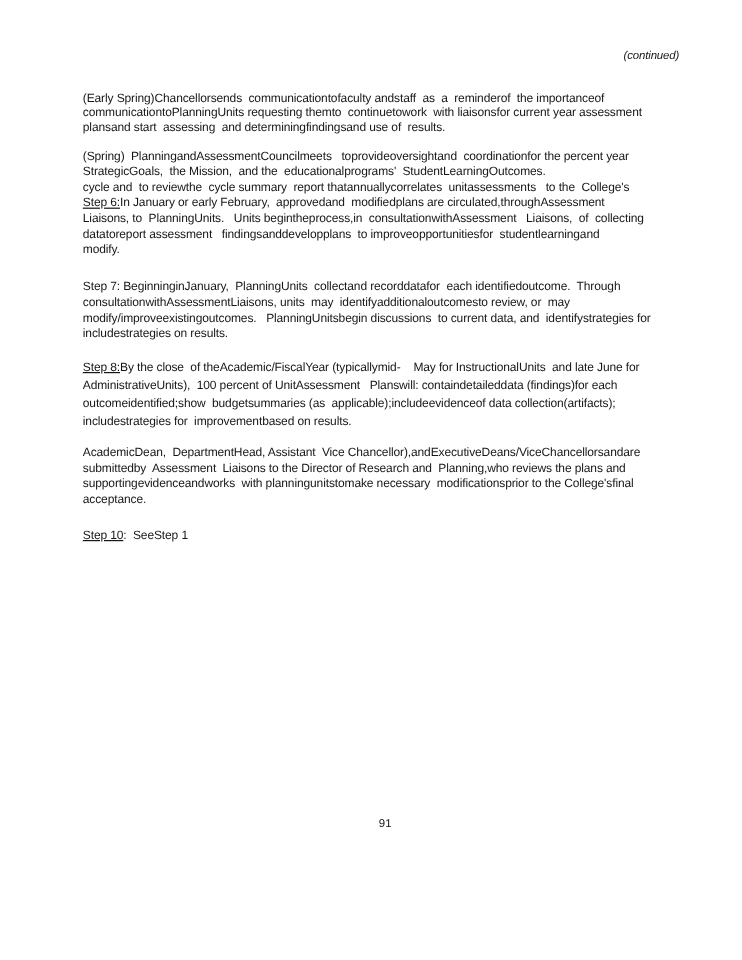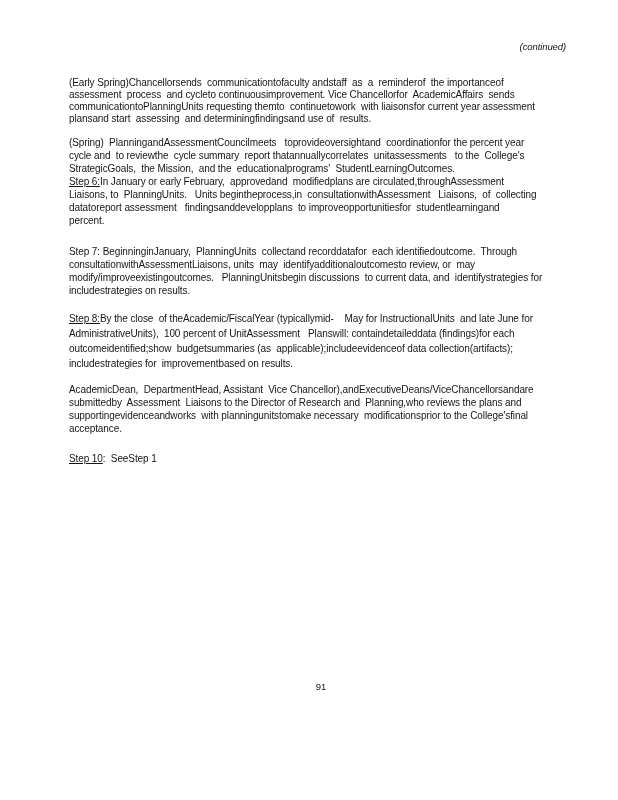--- a/index.html
+++ b/index.html
@@ -48,32 +48,31 @@
 </style>
 </head>
 <body>
 
 <div class="page">
   <div class="continued">(continued)</div>
 
   <div class="body-text">
       <div class="para">
         <div class="ln">(Early Spring)Chancellorsends  communicationtofaculty andstaff  as  a  reminderof  the importanceof</div>
-        <div class="ln">assessment  process  and cycleto continuousimprovement. Vice Chancellorfor  AcademicAffairs  sends</div>
         <div class="ln">communicationtoPlanningUnits requesting themto  continuetowork  with liaisonsfor current year assessment</div>
         <div class="ln">plansand start  assessing  and determiningfindingsand use of  results.</div>
       </div>
       <div class="para">
         <div class="ln">(Spring)  PlanningandAssessmentCouncilmeets   toprovideoversightand  coordinationfor the percent year</div>
+        <div class="ln">StrategicGoals,  the Mission,  and the  educationalprograms'  StudentLearningOutcomes.</div>
         <div class="ln">cycle and  to reviewthe  cycle summary  report thatannuallycorrelates  unitassessments   to the  College's</div>
-        <div class="ln">StrategicGoals,  the Mission,  and the  educationalprograms'  StudentLearningOutcomes.</div>
         <div class="ln"><span class="u">Step 6:</span>In January or early February,  approvedand  modifiedplans are circulated,throughAssessment</div>
         <div class="ln">Liaisons, to  PlanningUnits.   Units begintheprocess,in  consultationwithAssessment   Liaisons,  of  collecting</div>
         <div class="ln">datatoreport assessment   findingsanddevelopplans  to improveopportunitiesfor  studentlearningand</div>
-        <div class="ln">percent.</div>
+        <div class="ln">modify.</div>
       </div>
       <div class="para">
         <div class="ln">Step 7: BeginninginJanuary,  PlanningUnits  collectand recorddatafor  each identifiedoutcome.  Through</div>
         <div class="ln">consultationwithAssessmentLiaisons, units  may  identifyadditionaloutcomesto review, or  may</div>
         <div class="ln">modify/improveexistingoutcomes.   PlanningUnitsbegin discussions  to current data, and  identifystrategies for</div>
         <div class="ln">includestrategies on results.</div>
       </div>
       <div class="para">
         <div class="ln"><span class="u">Step 8:</span>By the close  of theAcademic/FiscalYear (typicallymid-    May for InstructionalUnits  and late June for</div>
         <div class="ln">AdministrativeUnits),  100 percent of UnitAssessment   Planswill: containdetaileddata (findings)for each</div>

